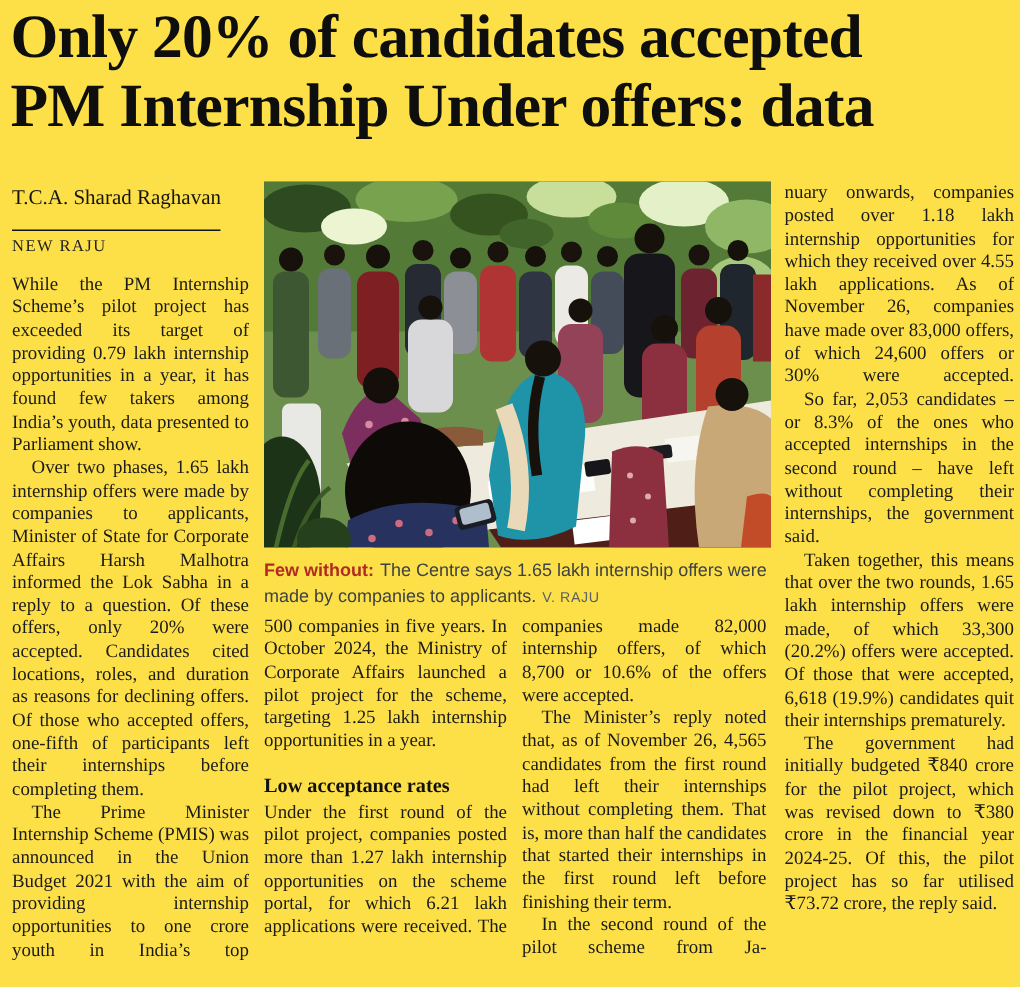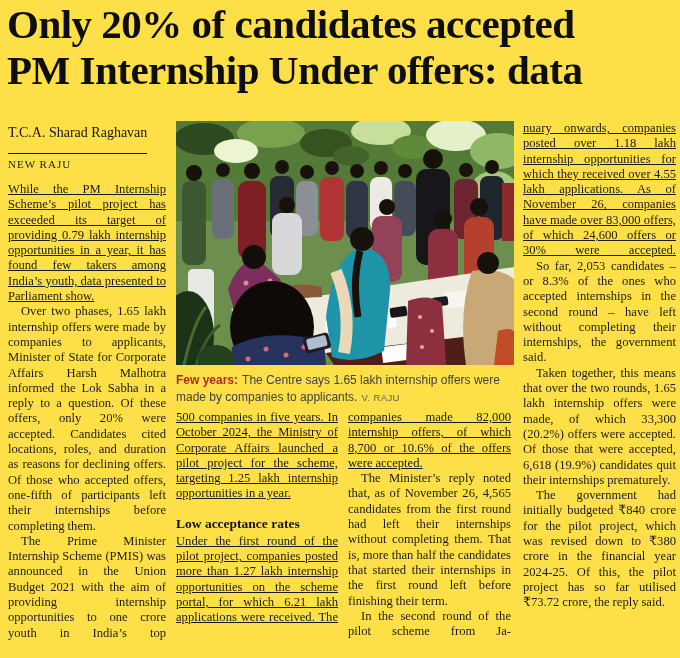--- a/index.html
+++ b/index.html
@@ -22,21 +22,21 @@
     border-bottom:1.6px solid #141414;display:inline-block;padding-bottom:12px;text-align:center;
   }
   .dateline{font-size:11px;letter-spacing:1px;color:#222;margin-top:4px;}
   
   .col{position:absolute;overflow:hidden;}
   .col p{
     margin:0;font-size:12.6px;line-height:15.3px;text-align:justify;
     hyphens:auto;-webkit-hyphens:auto;word-spacing:-0.2px;
   }
   .col p + p{text-indent:13px;}
-  .col p.no-indent{text-indent:0;text-decoration:underline;}
+  .col p.no-indent{text-indent:0;}
   .col p.jl{text-align-last:justify;}
   .col1{left:8px;top:182px;width:158px;height:476px;}
   .col2{left:176px;top:410px;width:162px;height:248px;}
   .col3{left:348px;top:410px;width:163px;height:248px;}
   .col4{left:523px;top:121px;width:153px;height:537px;}
   .subhead{
     font-size:13.5px;font-weight:bold;margin:14px 0 2px 0;line-height:16px;
     text-align:left;color:#111;
   }
   
@@ -173,21 +173,21 @@
 
         <g>
           <ellipse cx="12" cy="214" rx="26" ry="44" fill="#1d3317"></ellipse>
           <path d="M8 244 Q18 200 30 186" stroke="#486b2e" stroke-width="3" fill="none"></path>
           <path d="M20 244 Q30 214 44 204" stroke="#3a5a26" stroke-width="3" fill="none"></path>
           <ellipse cx="40" cy="238" rx="18" ry="14" fill="#24401c"></ellipse>
         </g>
       </svg>
     </span>
     <figcaption class="photo-caption">
-      <span class="cap-lead">Few years:</span><span>The Centre says 1.65 lakh internship offers were made by companies to applicants.</span><span class="cap-credit">V. RAJU</span>
+      <span class="cap-lead">Few without:</span><span>The Centre says 1.65 lakh internship offers were made by companies to applicants.</span><span class="cap-credit">V. RAJU</span>
     </figcaption>
   </figure>
 
   <div class="col col2">
     <p class="no-indent">500 companies in five years. In October 2024, the Ministry of Corporate Affairs launched a pilot project for the scheme, targeting 1.25 lakh internship opportunities in a year.</p>
     <h3 class="subhead">Low acceptance rates</h3>
     <p class="no-indent jl">Under the first round of the pilot project, companies posted more than 1.27 lakh internship opportunities on the scheme portal, for which 6.21 lakh applications were received. The</p>
   </div>
 
   <div class="col col3">

